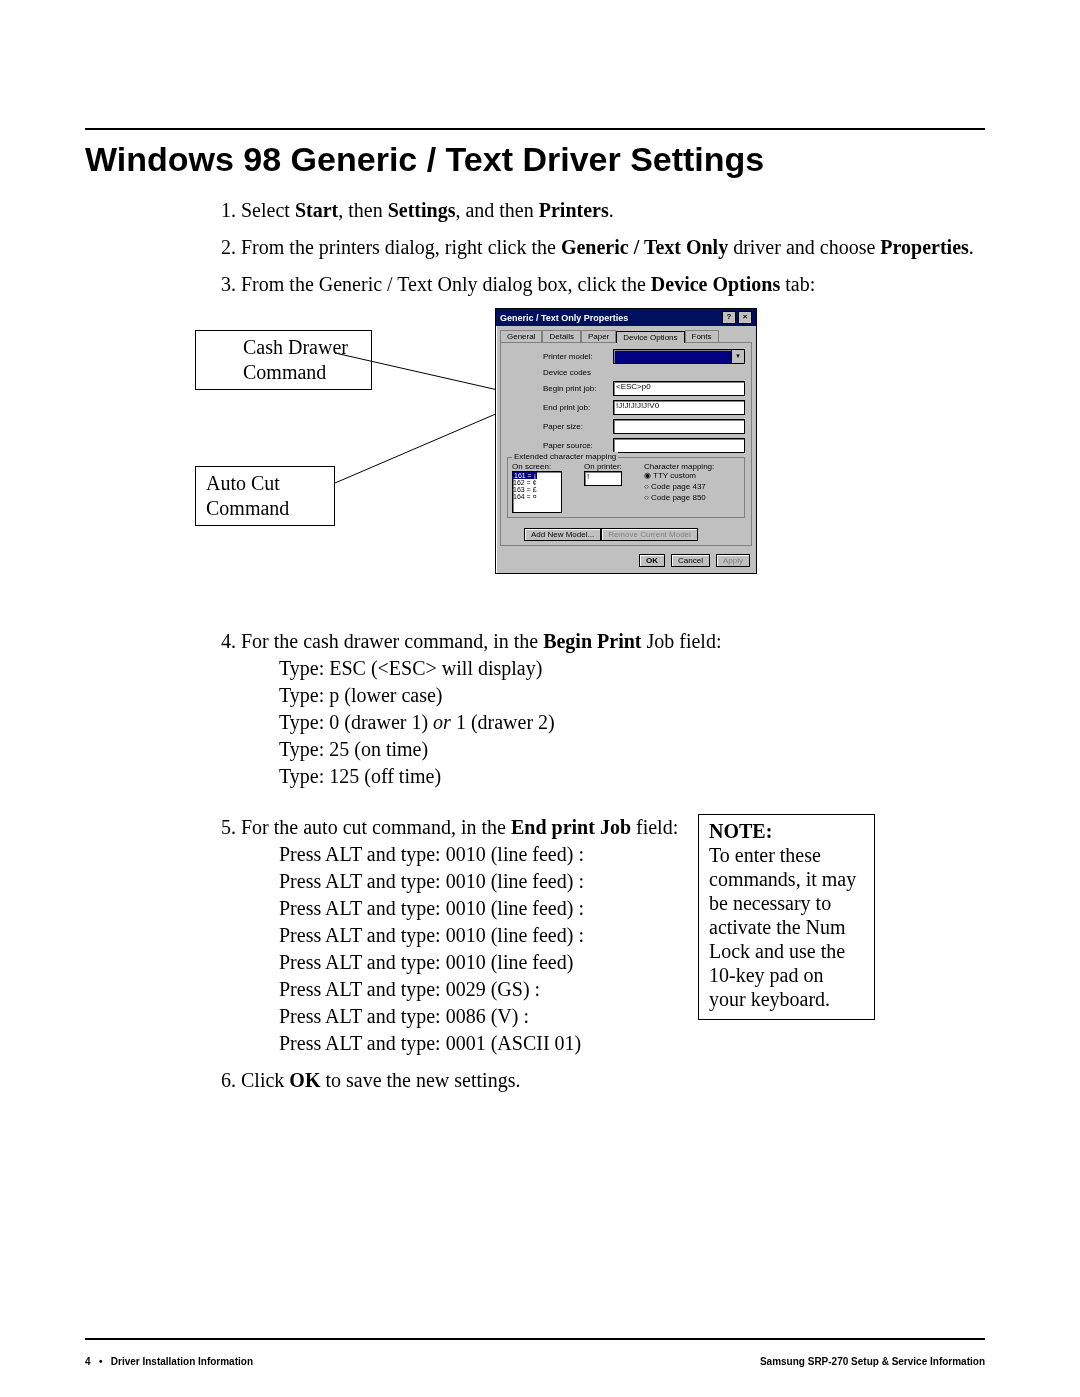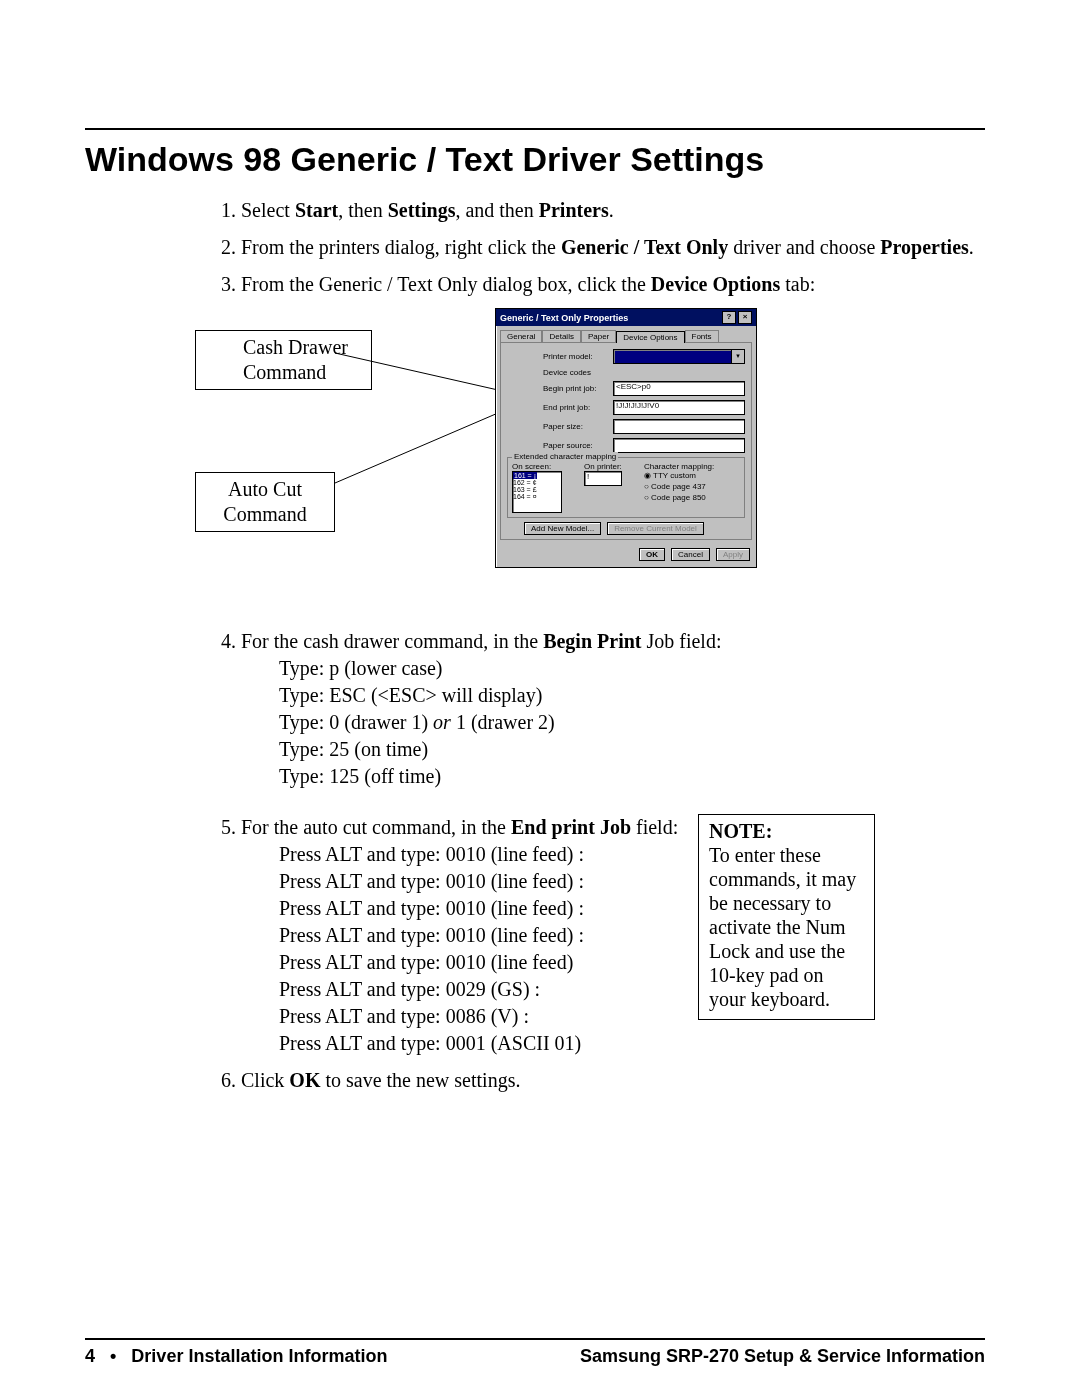--- a/index.html
+++ b/index.html
@@ -47,21 +47,21 @@
   }
   .callout-box {
     position: absolute;
     border: 1px solid #000;
     padding: 4px 10px;
     background: #fff;
     font-size: 20px;
     line-height: 1.25;
   }
   .cb1 { left: 0; top: 22px; width: 118px; padding-left: 47px; }
-  .cb2 { left: 0; top: 164px; width: 118px; text-align: center; }
+  .cb2 { left: 0; top: 158px; width: 118px; }
   svg.leader {
     position: absolute;
     left: 138px; top: 0;
     overflow: visible;
   }
 
   
   .dlg {
     position: absolute;
     left: 300px; top: 0;
@@ -175,21 +175,21 @@
     padding: 0 2px;
   }
   .dlg .radio { display: block; margin-bottom: 2px; }
   .dlg .btn {
     border: 1px solid #000;
     background: #c0c0c0;
     box-shadow: inset 1px 1px 0 #fff;
     font-size: 8px;
     padding: 1px 6px;
   }
-  .dlg .btnrow { display:flex; gap:6px; margin-top:4px;padding-left:17px; }
+  .dlg .btnrow { display:flex; margin-top:10px;padding-left:17px; }
   .dlg .dlg-buttons {
     display: flex;
     justify-content: flex-end;
     gap: 6px;
     padding: 4px 6px 6px 0;
   }
   .dlg .btn.ok { font-weight: bold; }
   .dlg .btn.disabled { color:#808080; }
 
   
@@ -218,21 +218,21 @@
     border-top: 2px solid #000;
   }
   .footer {
     position: absolute;
     left: 85px; right: 95px;
     bottom: 30px;
     display: flex;
     justify-content: space-between;
     font-family: Arial, Helvetica, sans-serif;
     font-weight: bold;
-    font-size: 18px;
+    font-size: 10px;
   }
 </style>
 </head>
 <body>
 
 <div class="page">
   <div class="rule"></div>
   <h1 class="title">Windows 98 Generic / Text Driver Settings</h1>
 
   <ol class="main">
@@ -332,22 +332,22 @@
         <span class="btn">Cancel</span>
         <span class="btn disabled">Apply</span>
       </div>
     </div>
   </div>
 
   <ol class="main" start="4">
     <li>
       <span>For the cash drawer command, in the </span><span class="bold">Begin Print</span><span> Job field:</span>
       <div class="sub">
+        <div>Type:  ESC  (&lt;ESC&gt; will display)</div>
         <div>Type:  p   (lower case)</div>
-        <div>Type:  ESC  (&lt;ESC&gt; will display)</div>
         <div><span>Type:  0   (drawer 1) </span><span class="italic">or</span><span> 1 (drawer 2)</span></div>
         <div>Type: 25   (on time)</div>
         <div>Type: 125   (off time)</div>
       </div>
     </li>
     <li style="position:relative;margin-top:24px;">
       <span>For the auto cut command, in the </span><span class="bold">End print Job</span><span> field:</span>
       <div class="sub">
         <div>Press ALT and type:  0010 (line feed) :</div>
         <div>Press ALT and type:  0010 (line feed) :</div>

